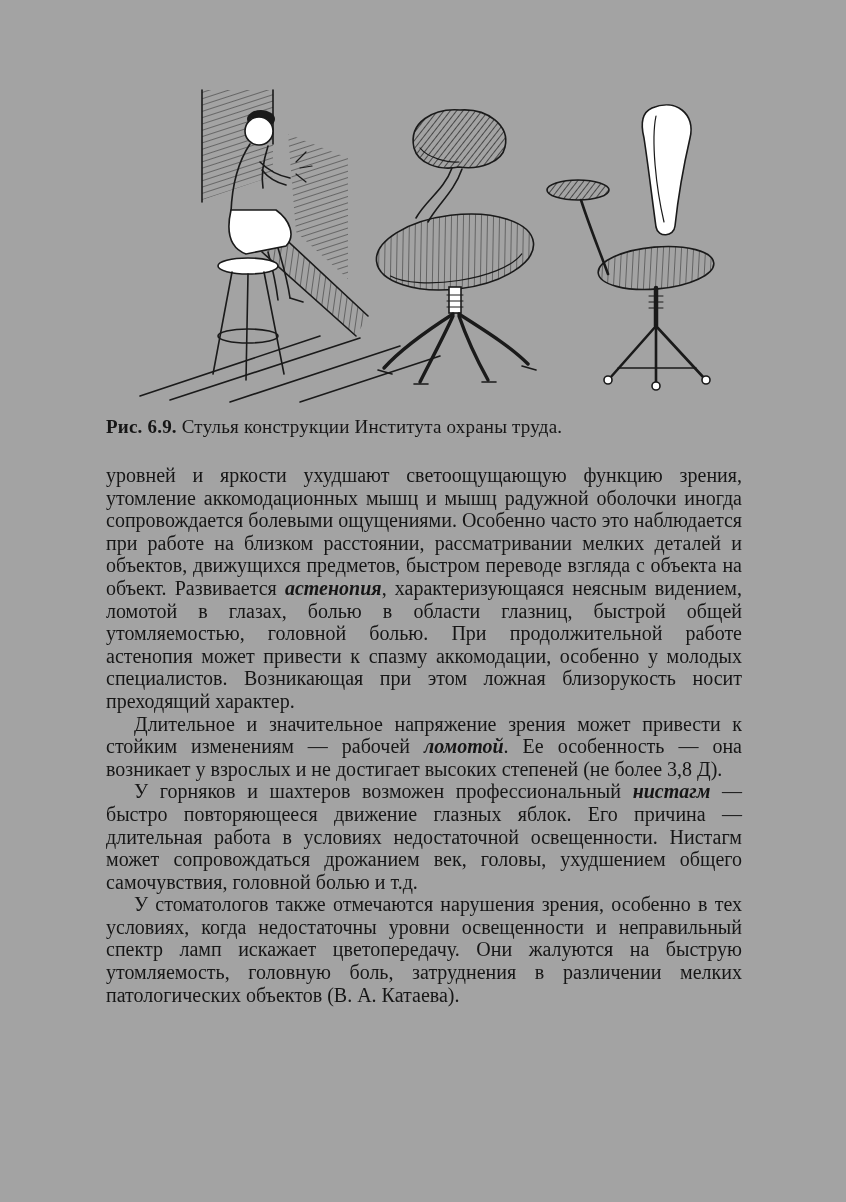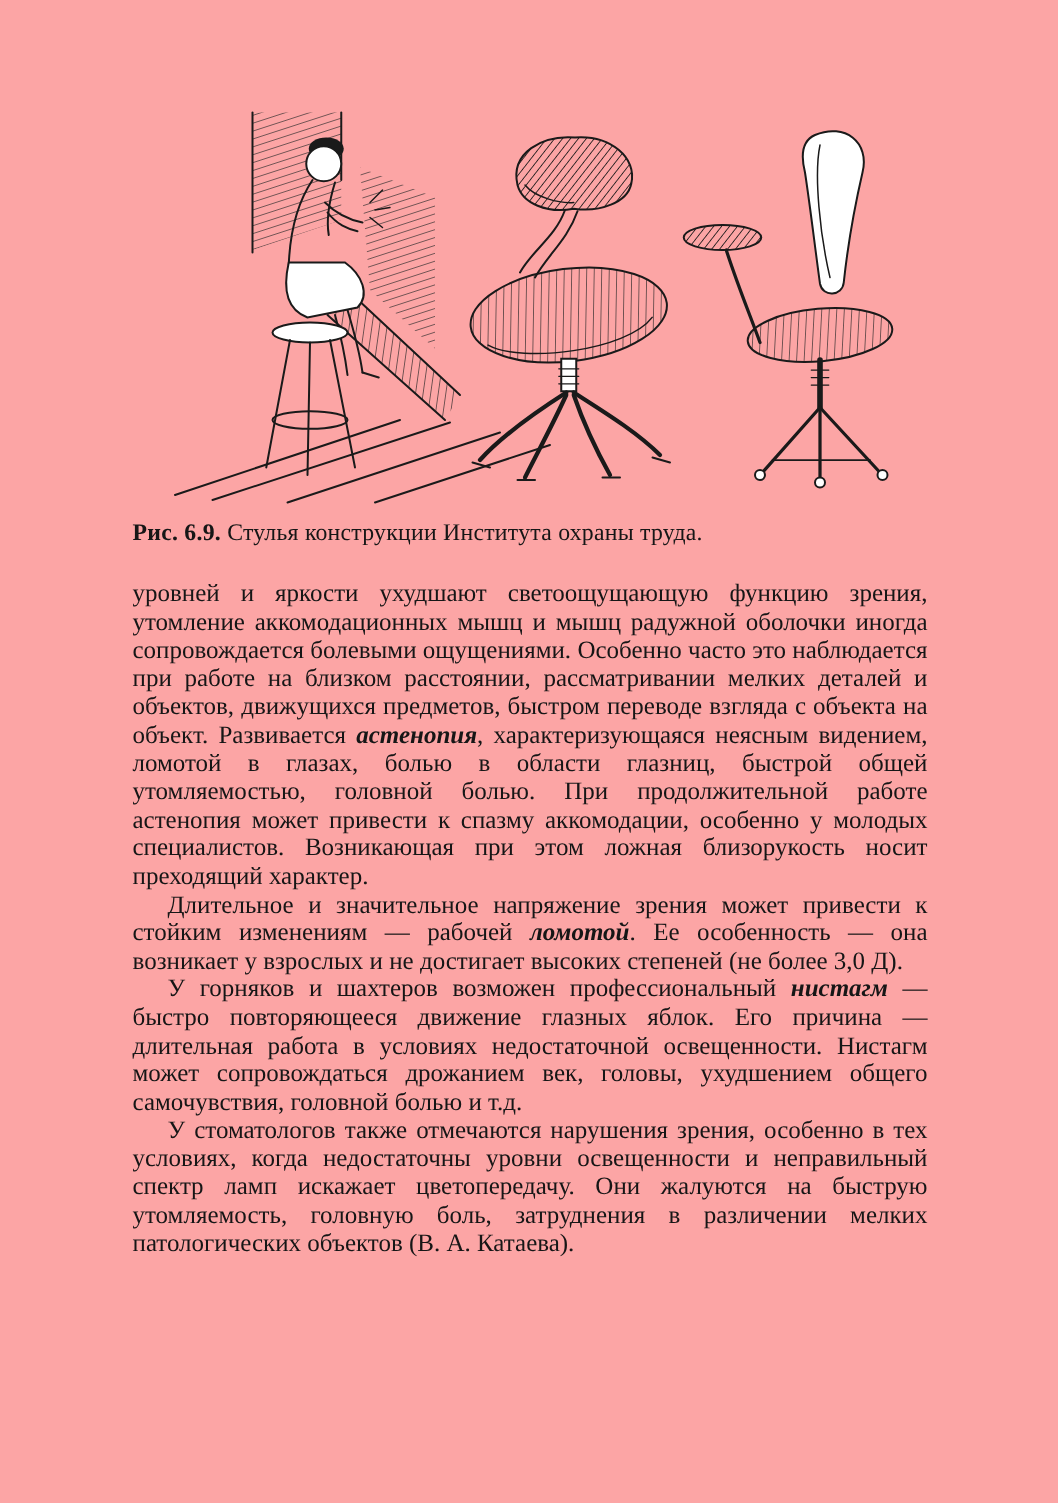--- a/index.html
+++ b/index.html
@@ -1,18 +1,18 @@
 <!DOCTYPE html>
 <html lang="ru"><head>
 <meta charset="utf-8">
 <style>
   html,body{margin:0;padding:0;background:#e9e9e5;}
   .page{
     width:846px;height:1202px;margin:0 auto;position:relative;overflow:hidden;
-    background:#fca5a5;color:#161616;
+    background:#a3a3a3;color:#161616;
     font-family:"Liberation Serif", serif;
   }
   .content{position:absolute;left:106px;top:84px;width:636px;}
   figure{margin:0;padding:0;}
   .illustration{width:628px;height:320px;}
   .illustration svg{display:block;}
   .caption{font-size:19px;margin-top:12px;letter-spacing:.2px;}
   .caption b{font-weight:bold;}
   .bodytext{margin-top:26px;font-size:20px;line-height:22.6px;text-align:justify;}
   .para{margin:0;padding:0;text-indent:28px;}
@@ -125,20 +125,20 @@
               <circle cx="108" cy="298" r="4" fill="#fff"></circle>
             </g>
           </g>
         </svg>
       </div>
       <figcaption class="caption"><b>Рис. 6.9.</b> <span>Стулья конструкции Института охраны труда.</span></figcaption>
     </figure>
 
     <div class="bodytext">
       <p class="para no-indent"><span>уровней и яркости ухудшают светоощущающую функцию зрения, утомление аккомодационных мышц и мышц радужной оболочки иногда сопровождается болевыми ощущениями. Особенно часто это наблюдается при работе на близком расстоянии, рассматривании мелких деталей и объектов, движущихся предметов, быстром переводе взгляда с объекта на объект. Развивается </span><em class="bi">астенопия</em><span>, характеризующаяся неясным видением, ломотой в глазах, болью в области глазниц, быстрой общей утомляемостью, головной болью. При продолжительной работе астенопия может привести к спазму аккомодации, особенно у молодых специалистов. Возникающая при этом ложная близорукость носит преходящий характер.</span></p>
-      <p class="para"><span>Длительное и значительное напряжение зрения может привести к стойким изменениям — рабочей </span><em class="bi">ломотой</em><span>. Ее особенность — она возникает у взрослых и не достигает высоких степеней (не более 3,0 Д).</span></p>
+      <p class="para"><span>Длительное и значительное напряжение зрения может привести к стойким изменениям — рабочей </span><em class="bi">ломотой</em><span>. Ее особенность — она возникает у взрослых и не достигает высоких степеней (не более 3,8 Д).</span></p>
       <p class="para"><span>У горняков и шахтеров возможен профессиональный </span><em class="bi">нистагм</em><span> — быстро повторяющееся движение глазных яблок. Его причина — длительная работа в условиях недостаточной освещенности. Нистагм может сопровождаться дрожанием век, головы, ухудшением общего самочувствия, головной болью и т.д.</span></p>
       <p class="para"><span>У стоматологов также отмечаются нарушения зрения, особенно в тех условиях, когда недостаточны уровни освещенности и неправильный спектр ламп искажает цветопередачу. Они жалуются на быструю утомляемость, головную боль, затруднения в различении мелких патологических объектов (В. А. Катаева).</span></p>
     </div>
 
 
   </div>
 </div>
 
 </body></html>

